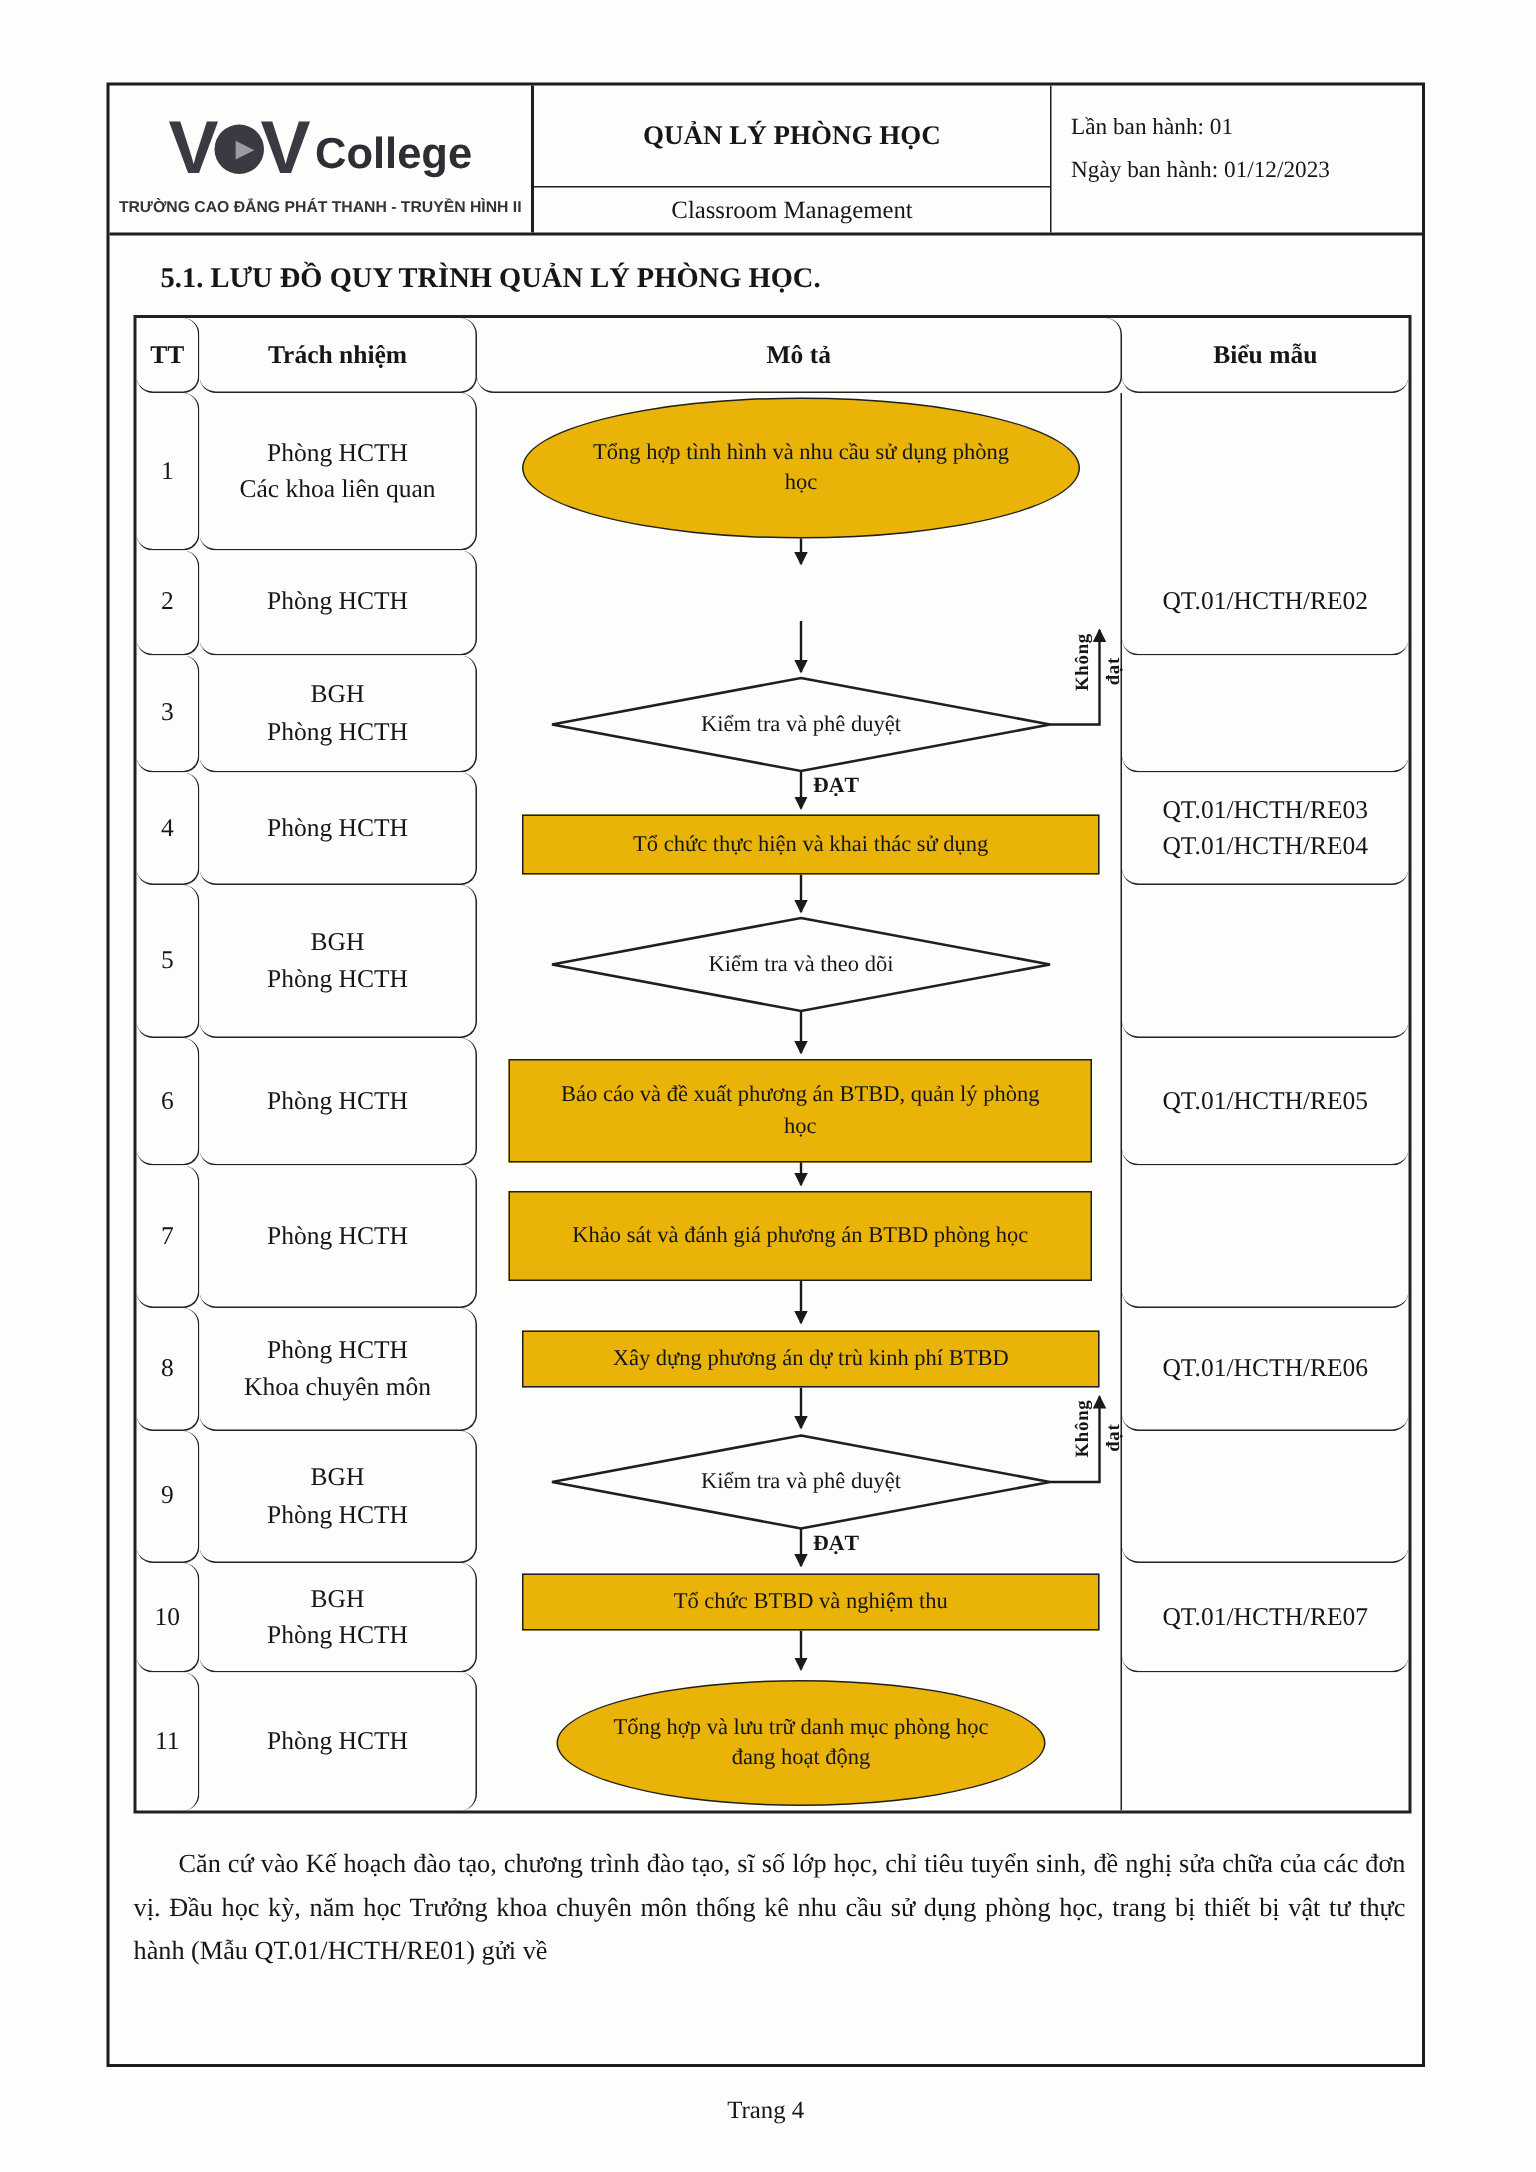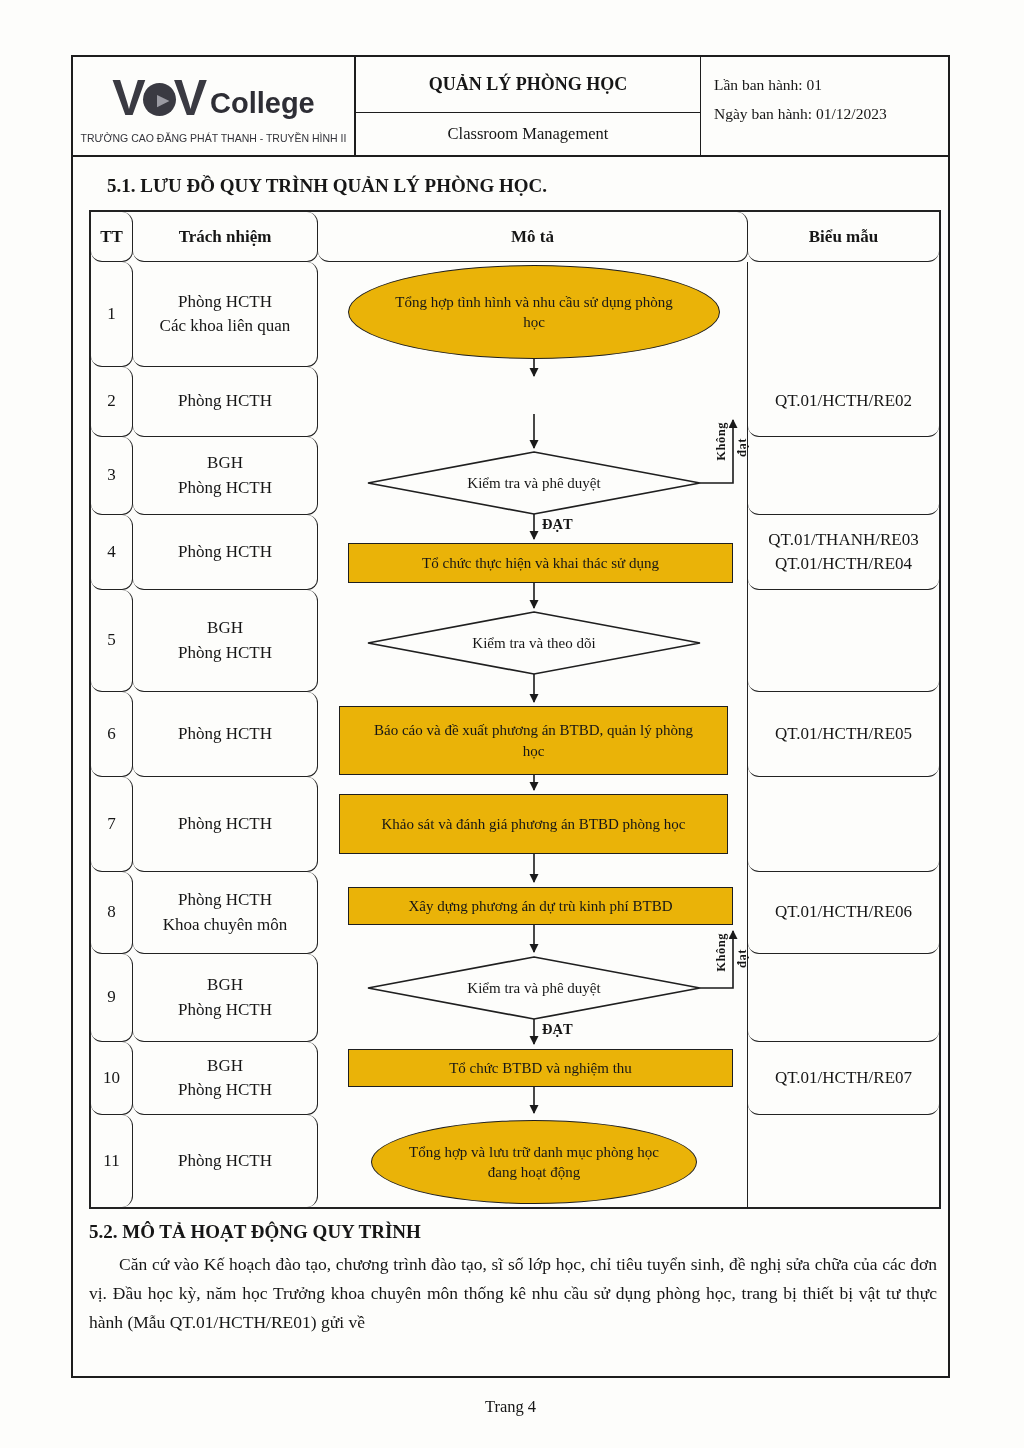--- a/index.html
+++ b/index.html
@@ -7,23 +7,23 @@
   .page-frame { position:absolute; left:71px; top:55px; width:879px; height:1323px; border:2px solid #1d1d1d; background:#fdfdfb; }
 
   
   .doc-header { position:absolute; left:0; top:0; width:100%; height:100px; display:flex; border-bottom:2px solid #1d1d1d; }
   .logo-cell { width:283px; border-right:2px solid #1d1d1d; display:flex; flex-direction:column; align-items:center; justify-content:center; padding-top:4px; }
   .logo-row { display:flex; align-items:center; line-height:1; }
   .logo-vov { font-family:"Liberation Sans", sans-serif; font-weight:900; font-size:50px; letter-spacing:-5px; color:#3a3a42; display:flex; align-items:center; }
   .logo-circle { display:inline-flex; width:33px; height:33px; border-radius:50%; background:#3a3a42; align-items:center; justify-content:center; margin:0 -2px 0 2px; position:relative; top:2px; }
   .logo-play { color:#9a9aa2; font-size:15px; line-height:1; margin-left:3px; }
   .logo-college { font-family:"Liberation Sans", sans-serif; font-weight:700; font-size:29px; color:#2e2e35; margin-left:8px; position:relative; top:6px; }
-  .logo-tagline { font-family:"Liberation Sans", sans-serif; font-weight:400; font-size:10.5px; color:#33333a; margin-top:9px; white-space:nowrap; }
+  .logo-tagline { font-family:"Liberation Sans", sans-serif; font-weight:700; font-size:10.5px; color:#33333a; margin-top:9px; white-space:nowrap; }
   .title-cell { flex:1; display:flex; flex-direction:column; }
-  .title-vi { height:56px; border-bottom:1.6px solid #1d1d1d; display:flex; align-items:center; justify-content:center; font-weight:700; font-size:18px; }
+  .title-vi { height:68px; border-bottom:1.6px solid #1d1d1d; display:flex; align-items:center; justify-content:center; font-weight:700; font-size:18px; }
   .title-en { flex:1; display:flex; align-items:center; justify-content:center; font-size:16.5px; }
   .info-cell { width:248px; border-left:1.8px solid #1d1d1d; padding:13px 0 0 13px; font-size:15.5px; line-height:1.9; }
 
   
   .s1-title { position:absolute; left:34px; top:118px; font-weight:700; font-size:19px; }
   .s2-block { position:absolute; left:16px; top:1164px; width:848px; }
   .s2-title { font-weight:700; font-size:19px; }
   .s2-para { margin-top:7px; font-size:17.5px; line-height:29px; text-align:justify; text-indent:30px; }
   .page-footer { position:absolute; left:0; width:100%; top:1295px; text-align:center; font-size:16.5px;margin-top:45px; }
 
@@ -101,21 +101,21 @@
       <div class="td c-resp" style="grid-area: 4 / 2;">
         <div>BGH</div>
         <div>Phòng HCTH</div>
       </div>
       <div class="td c-form no-br" style="grid-area: 4 / 4;"></div>
       <div class="td c-tt" style="grid-area: 5 / 1;">4</div>
       <div class="td c-resp" style="grid-area: 5 / 2;">
         <div>Phòng HCTH</div>
       </div>
       <div class="td c-form no-br" style="grid-area: 5 / 4;">
-        <div>QT.01/THANH/RE03</div>
+        <div>QT.01/HCTH/RE03</div>
         <div>QT.01/HCTH/RE04</div>
       </div>
       <div class="td c-tt" style="grid-area: 6 / 1;">5</div>
       <div class="td c-resp" style="grid-area: 6 / 2;">
         <div>BGH</div>
         <div>Phòng HCTH</div>
       </div>
       <div class="td c-form no-br" style="grid-area: 6 / 4;"></div>
       <div class="td c-tt" style="grid-area: 7 / 1;">6</div>
       <div class="td c-resp" style="grid-area: 7 / 2;">
@@ -198,18 +198,17 @@
       <div class="flow-label" style="left:224px;top:254px;">ĐẠT</div>
       <div class="flow-label" style="left:224px;top:759px;">ĐẠT</div>
       <div class="vlabel" style="left:396px;top:160px;">Không</div>
       <div class="vlabel" style="left:417px;top:176px;">đạt</div>
       <div class="vlabel" style="left:396px;top:671px;">Không</div>
       <div class="vlabel" style="left:417px;top:687px;">đạt</div>
     </div>
   </div>
 
   <div class="s2-block">
-    <div class="s2-title">5.2. MÔ TẢ HOẠT ĐỘNG QUY TRÌNH</div>
     <div class="s2-para">Căn cứ vào Kế hoạch đào tạo, chương trình đào tạo, sĩ số lớp học, chỉ tiêu tuyển sinh, đề nghị sửa chữa của các đơn vị. Đầu học kỳ, năm học Trưởng khoa chuyên môn thống kê nhu cầu sử dụng phòng học, trang bị thiết bị vật tư thực hành (Mẫu QT.01/HCTH/RE01) gửi về</div>
   </div>
 
   <div class="page-footer">Trang 4</div>
 </div>
 
 </body></html>

